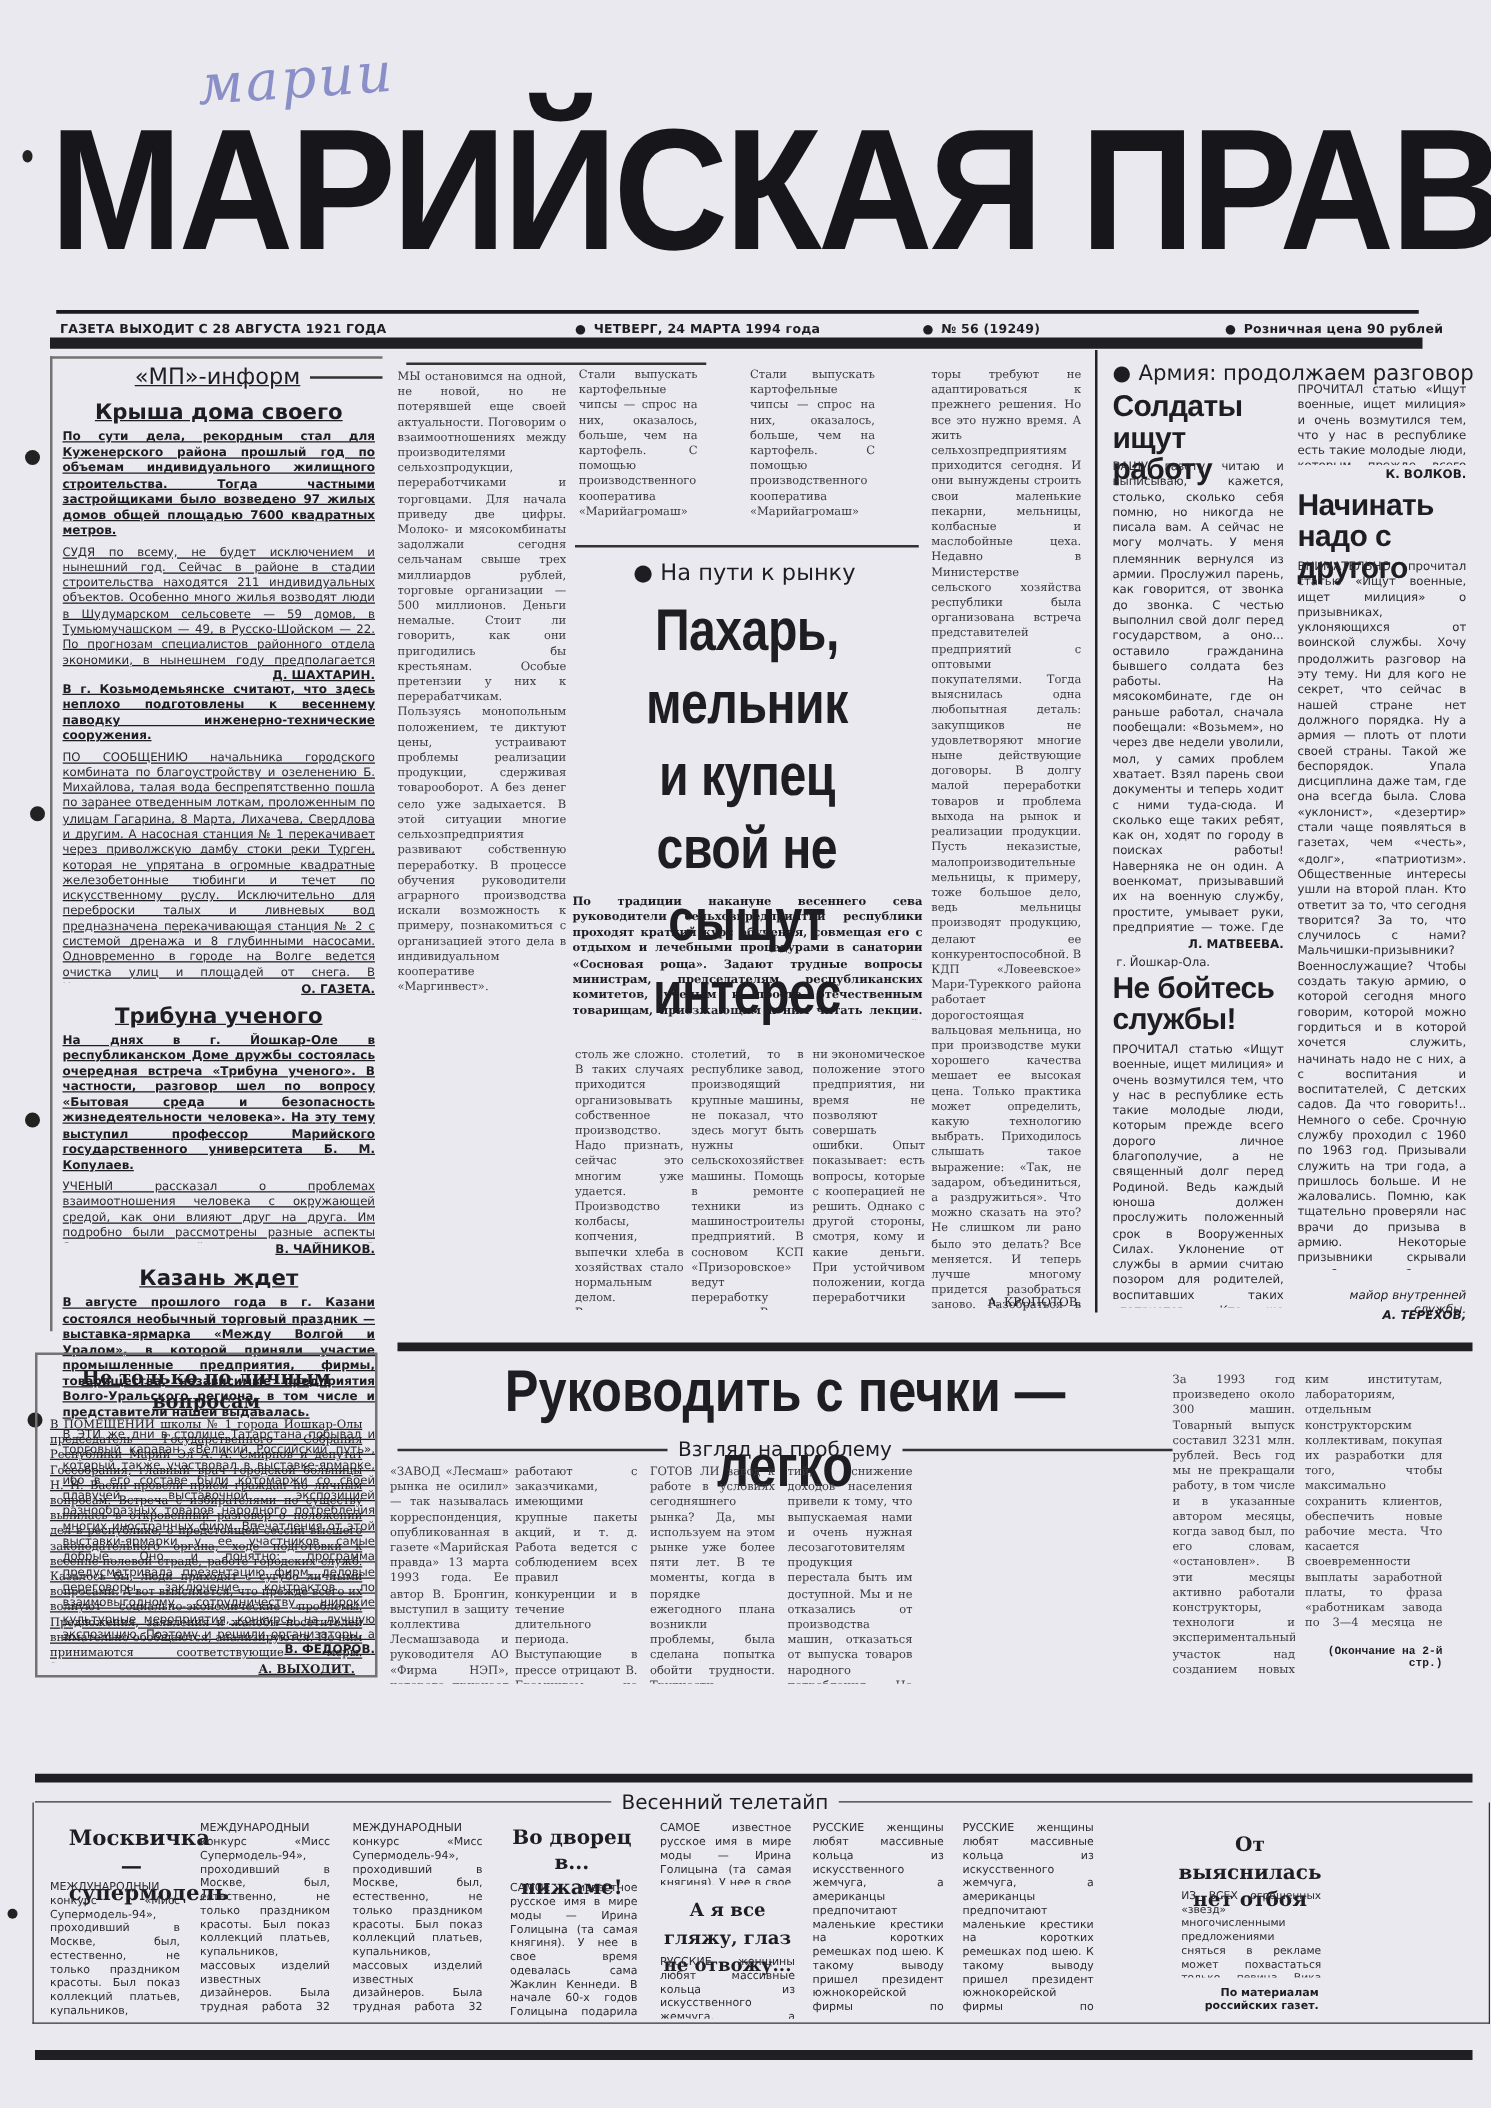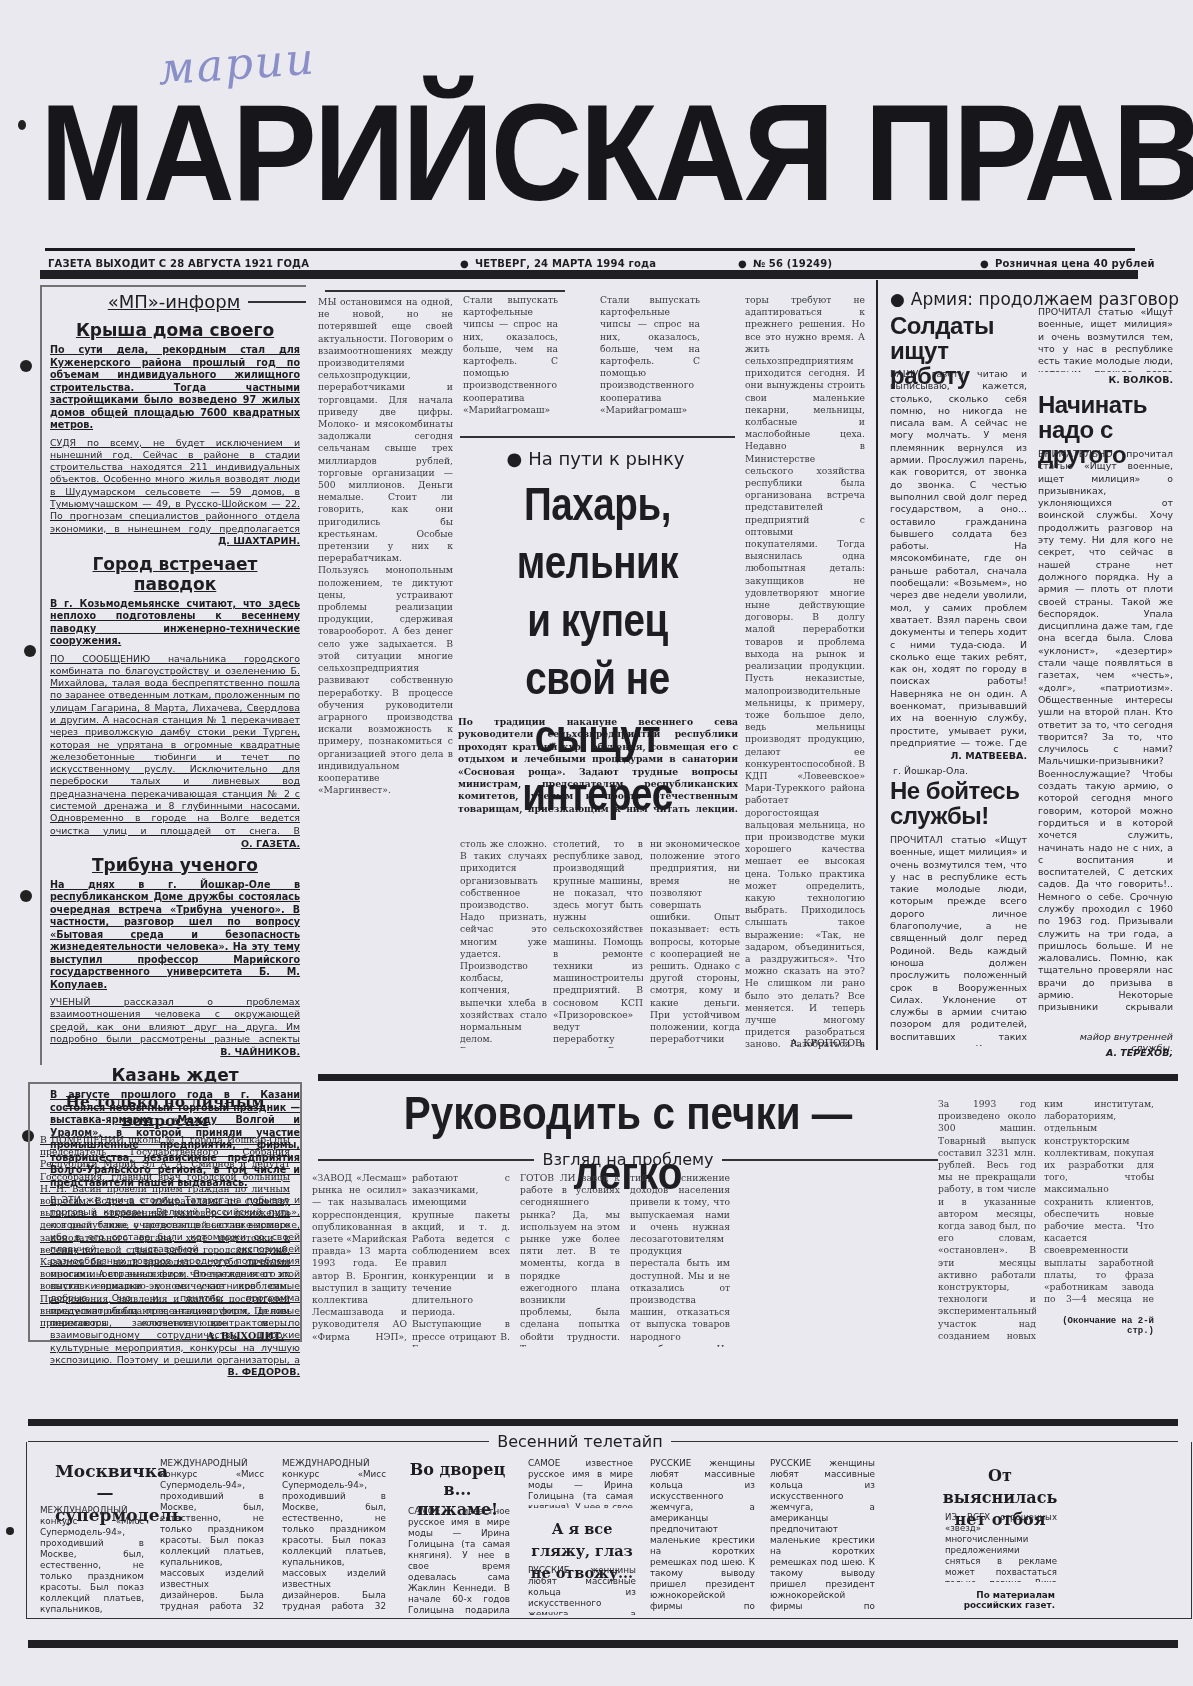--- a/index.html
+++ b/index.html
@@ -45,21 +45,21 @@
 </style>
 </head>
 <body>
 
 <div class="abs handwriting">марии</div>
 <div class="abs masthead">МАРИЙСКАЯ ПРАВДА</div>
 <div class="abs rule header-line"></div>
 <div class="abs meta" style="left:48px">ГАЗЕТА ВЫХОДИТ С 28 АВГУСТА 1921 ГОДА</div>
 <div class="abs meta bullet" style="left:460px">ЧЕТВЕРГ, 24 МАРТА 1994 года</div>
 <div class="abs meta bullet" style="left:738px">№ 56 (19249)</div>
-<div class="abs meta bullet" style="left:980px">Розничная цена 40 рублей</div>
+<div class="abs meta bullet" style="left:980px">Розничная цена 90 рублей</div>
 <div class="abs thickbar" style="left:40px; top:270px; width:1098px;"></div>
 
 <div class="abs punch" style="left:18px; top:120px; width:8px;height:10px"></div>
 <div class="abs punch" style="left:20px; top:360px"></div>
 <div class="abs punch" style="left:24px; top:645px"></div>
 <div class="abs punch" style="left:20px; top:890px"></div>
 <div class="abs punch" style="left:22px; top:1130px"></div>
 <div class="abs punch" style="left:6px; top:1527px; width:8px;height:8px"></div>
 
 <div class="abs box" style="left:40px; top:285px; width:264px; height:778px; border-right:none; border-bottom:none;">
@@ -68,21 +68,20 @@
     <div class="section-kicker" style="padding:0 8px;">«МП»-информ</div>
     <div class="dash-line" style="flex:1"></div>
   </div>
 
   <div style="padding:0 6px 0 8px;">
     <div class="hl-sans" style="font-size:17px; margin:8px 0 4px">Крыша дома своего</div>
     <div class="lead">По сути дела, рекордным стал для Куженерского района прошлый год по объемам индивидуального жилищного строительства. Тогда частными застройщиками было возведено 97 жилых домов общей площадью 7600 квадратных метров.</div>
     <div class="body" style="margin-top:5px; height:98px; overflow:hidden;">СУДЯ по всему, не будет исключением и нынешний год. Сейчас в районе в стадии строительства находятся 211 индивидуальных объектов. Особенно много жилья возводят люди в Шудумарском сельсовете — 59 домов, в Тумьюмучашском — 49, в Русско-Шойском — 22. По прогнозам специалистов районного отдела экономики, в нынешнем году предполагается ввести больше, чем в прошлом году. Замечено, что особенно активно индивидуальное строительство идет там, где сельхозпредприятия оказывают конкретную помощь застройщикам. В частности, в таких из них, как имени Чапаева, имени Кирова, имени Ленина, будущим новоселам бесплатно выделяется транспорт, им предоставляются льготы при пользовании лесопилкой.</div>
     <div class="sign">Д. ШАХТАРИН.</div>
 
-    <div class="hl-sans" style="font-size:17px; margin:8px 0 4px">Город встречает паводок</div>
     <div class="lead">В г. Козьмодемьянске считают, что здесь неплохо подготовлены к весеннему паводку инженерно-технические сооружения.</div>
     <div class="body" style="margin-top:5px; height:185px; overflow:hidden;">ПО СООБЩЕНИЮ начальника городского комбината по благоустройству и озеленению Б. Михайлова, талая вода беспрепятственно пошла по заранее отведенным лоткам, проложенным по улицам Гагарина, 8 Марта, Лихачева, Свердлова и другим. А насосная станция № 1 перекачивает через приволжскую дамбу стоки реки Турген, которая не упрятана в огромные квадратные железобетонные тюбинги и течет по искусственному руслу. Исключительно для переброски талых и ливневых вод предназначена перекачивающая станция № 2 с системой дренажа и 8 глубинными насосами. Одновременно в городе на Волге ведется очистка улиц и площадей от снега. В Козьмодемьянске по приглашению главы городской администрации, председателя комиссии по чрезвычайным ситуациям Ю. Тарасова побывали 22 марта начальник отдела зоны затопления Чебоксарской ГЭС при правительстве Республики Марий Эл Е. Рейнфельдт и руководитель республиканского Комитета по водному хозяйству А. Скоантьев. А на следующий день вопросы, связанные с паводком, были рассмотрены на совещании председателей уличных и домовых комитетов города.</div>
     <div class="sign">О. ГАЗЕТА.</div>
 
     <div class="hl-sans" style="font-size:17px; margin:6px 0 4px">Трибуна ученого</div>
     <div class="lead">На днях в г. Йошкар-Оле в республиканском Доме дружбы состоялась очередная встреча «Трибуна ученого». В частности, разговор шел по вопросу «Бытовая среда и безопасность жизнедеятельности человека». На эту тему выступил профессор Марийского государственного университета Б. М. Копулаев.</div>
     <div class="body" style="margin-top:5px; height:50px; overflow:hidden;">УЧЕНЫЙ рассказал о проблемах взаимоотношения человека с окружающей средой, как они влияют друг на друга. Им подробно были рассмотрены разные аспекты безопасности людей в условиях быта. В заключение он ответил на многочисленные вопросы присутствовавших.</div>
     <div class="sign">В. ЧАЙНИКОВ.</div>
 
     <div class="hl-sans" style="font-size:17px; margin:8px 0 4px">Казань ждет</div>

